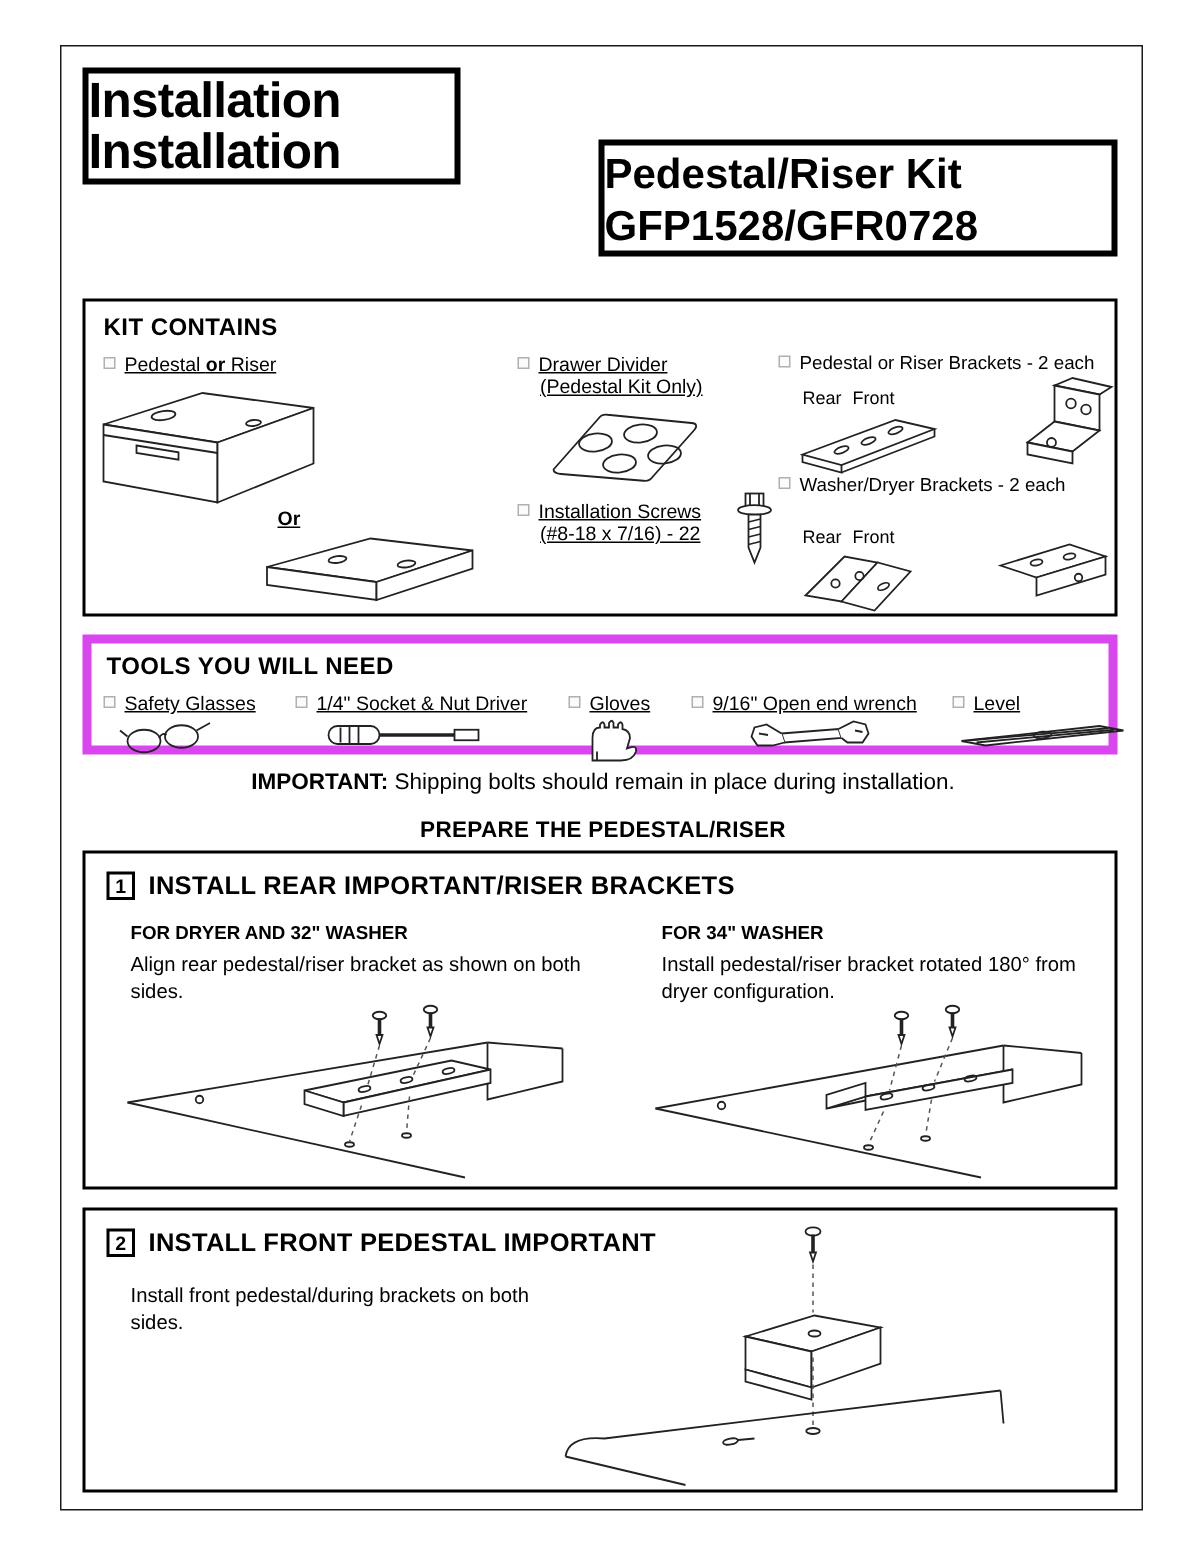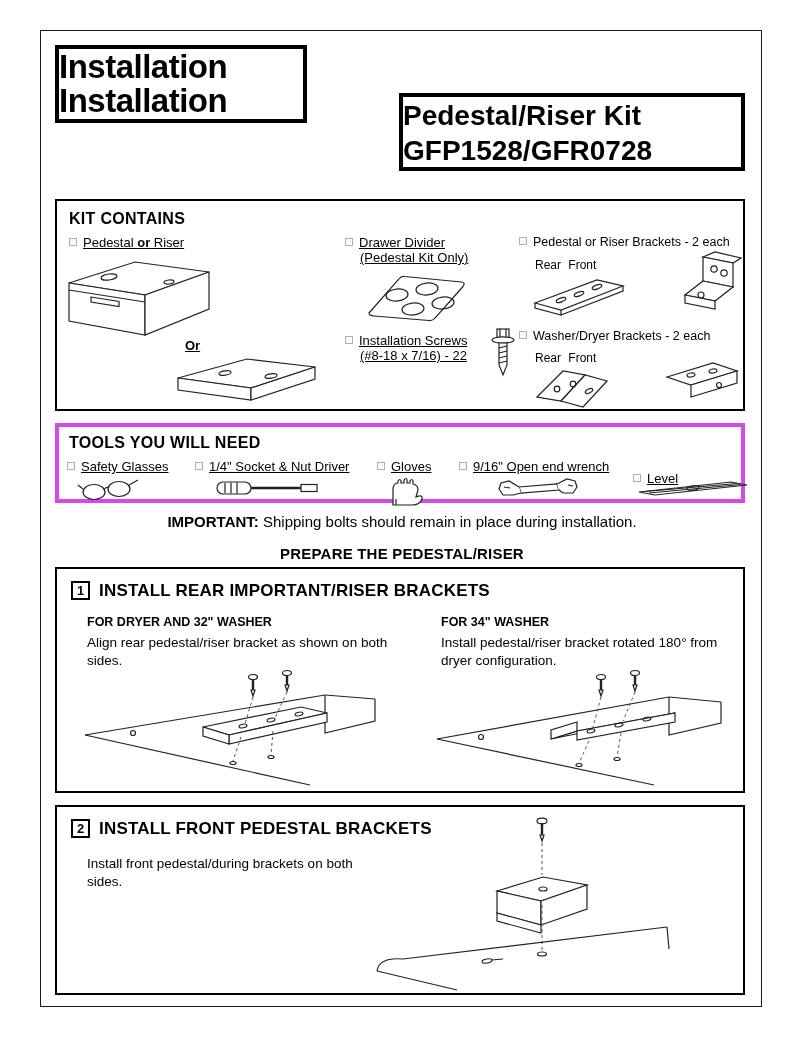--- a/index.html
+++ b/index.html
@@ -22,21 +22,21 @@
 
   .kit-box { left:14px; top:168px; width:690px; height:212px; border:2px solid #000; }
   .box-title { font-size:16px; font-weight:bold; letter-spacing:0.3px; }
 
   .cb { display:inline-block; width:8px; height:8px; border:1px solid #b0b0b0; background:#fbfbfb; margin-right:6px; vertical-align:1px; }
   .itm { font-size:13px;text-decoration:underline; }
   .itm-sm { font-size:12.5px; }
   .bold { font-weight:bold; }
   .sub-label { font-size:12px; }
 
-  .tools-box { left:14px; top:392px; width:690px; height:80px; border:4px solid #d946ef; }
+  .tools-box { left:14px; top:392px; width:690px; height:80px; border:6px solid #d946ef; }
 
   .important-line { left:0; top:482px; width:722px; text-align:center; font-size:15px; }
   .prepare-line { left:0; top:514px; width:722px; text-align:center; font-size:15px; font-weight:bold; letter-spacing:0.2px; }
 
   .step-box { width:690px; border:2px solid #000; }
   .step1 { left:14px; top:536px; height:226px; }
   .step2 { left:14px; top:774px; height:190px; }
   .numsq { width:19px; height:19px; border:2px solid #000; display:flex; align-items:center; justify-content:center; font-size:13px; font-weight:bold; }
   .step-title { font-size:17px; font-weight:bold; letter-spacing:0.2px; }
   .col-head { font-size:12.5px; font-weight:bold; }
@@ -132,21 +132,21 @@
     <svg class="abs" style="left:600px; top:48px;" width="88" height="66" viewBox="0 0 88 66">
       <polygon class="s" points="46,8 58,3 84,9 76,14"></polygon>
       <polygon class="s" points="46,8 76,14 76,38 46,32"></polygon>
       <circle class="n" cx="57" cy="20" r="3.2"></circle>
       <circle class="n" cx="67" cy="24" r="3.2"></circle>
       <polygon class="s" points="46,32 76,38 58,52 28,46"></polygon>
       <polygon class="s" points="28,46 58,52 58,60 28,54"></polygon>
       <circle class="n" cx="44" cy="46" r="3"></circle>
     </svg>
 
-    <div class="abs itm-sm" style="left:462px; top:128px;">
+    <div class="abs itm-sm" style="left:462px; top:115px;">
       <span class="cb"></span><span>Washer/Dryer Brackets - 2 each</span>
     </div>
     <div class="abs sub-label" style="left:478px; top:150px;">
       <span>Rear</span>
       <span style="margin-left:4px;">Front</span>
     </div>
     <svg class="abs" style="left:470px; top:156px;" width="92" height="52" viewBox="0 0 92 52">
       <polygon class="s" points="10,40 36,14 58,18 34,44"></polygon>
       <polygon class="s" points="34,44 58,18 80,24 56,50"></polygon>
       <circle class="n" cx="30" cy="32" r="2.8"></circle>
@@ -200,21 +200,21 @@
       <span class="cb"></span><span>9/16" Open end wrench</span>
     </div>
     <svg class="abs" style="left:436px; top:50px;" width="88" height="26" viewBox="0 0 88 26">
       <polygon class="s" points="24,10 62,7 64,13 26,16"></polygon>
       <polyline class="s" points="24,10 14,4 6,6 4,12 8,18 18,18 26,16"></polyline>
       <polyline class="s" points="62,7 72,2 80,4 82,10 78,16 68,16 64,13"></polyline>
       <line class="n" x1="9" y1="10" x2="15" y2="11"></line>
       <line class="n" x1="73" y1="8" x2="78" y2="9"></line>
     </svg>
 
-    <div class="abs itm" style="left:574px; top:44px;">
+    <div class="abs itm" style="left:574px; top:32px;">
       <span class="cb"></span><span>Level</span>
     </div>
     <svg class="abs" style="left:578px; top:52px;" width="112" height="18" viewBox="0 0 112 18">
       <polygon class="s" points="2,13 94,3 110,6 18,16"></polygon>
       <line class="n" x1="8" y1="12.5" x2="100" y2="4.5"></line>
       <line class="n" x1="12" y1="14" x2="104" y2="5.5"></line>
       <ellipse class="n" cx="56" cy="9" rx="6" ry="2.2" transform="rotate(-6 56 9)"></ellipse>
     </svg>
   </div>
 
@@ -280,21 +280,21 @@
       <polygon class="s" points="204,16 208,16 206,22"></polygon>
       <line class="d" x1="172" y1="28" x2="164" y2="58"></line>
       <line class="d" x1="160" y1="72" x2="150" y2="94"></line>
       <line class="d" x1="206" y1="23" x2="194" y2="52"></line>
       <line class="d" x1="192" y1="64" x2="188" y2="88"></line>
     </svg>
   </div>
 
   <div class="abs step-box step2">
     <div class="abs numsq" style="left:14px; top:12px;">2</div>
-    <div class="abs step-title" style="left:42px; top:12px;">INSTALL FRONT PEDESTAL BRACKETS</div>
+    <div class="abs step-title" style="left:42px; top:12px;">INSTALL FRONT PEDESTAL IMPORTANT</div>
     <div class="abs col-text" style="left:30px; top:48px; width:300px;">Install front pedestal/during brackets on both sides.</div>
 
     <svg class="abs" style="left:290px; top:6px;" width="350" height="180" viewBox="0 0 350 180">
       <ellipse class="s" cx="195" cy="8" rx="5" ry="2.8"></ellipse>
       <line class="th" x1="195" y1="10" x2="195" y2="22"></line>
       <polygon class="s" points="193,22 197,22 195,28"></polygon>
       <line class="d" x1="195" y1="30" x2="195" y2="62"></line>
       <polygon class="s" points="150,78 196,64 240,72 194,88"></polygon>
       <polygon class="s" points="150,78 194,88 194,112 150,100"></polygon>
       <polygon class="s" points="194,88 240,72 240,96 194,112"></polygon>

